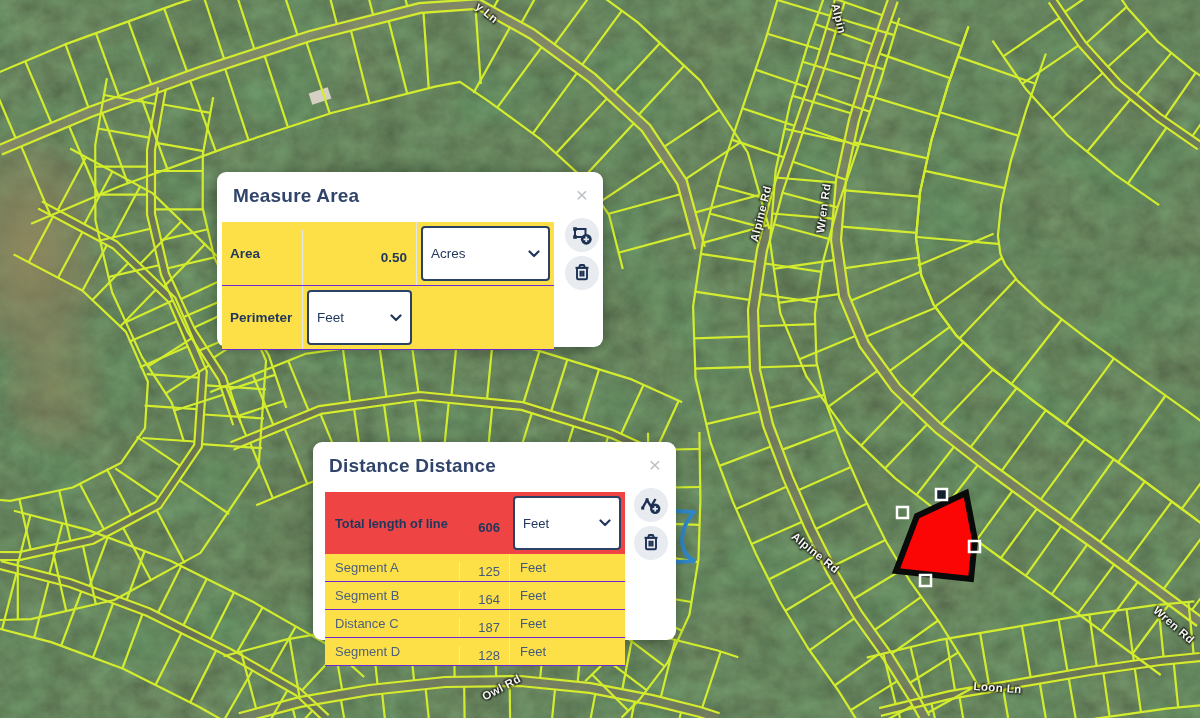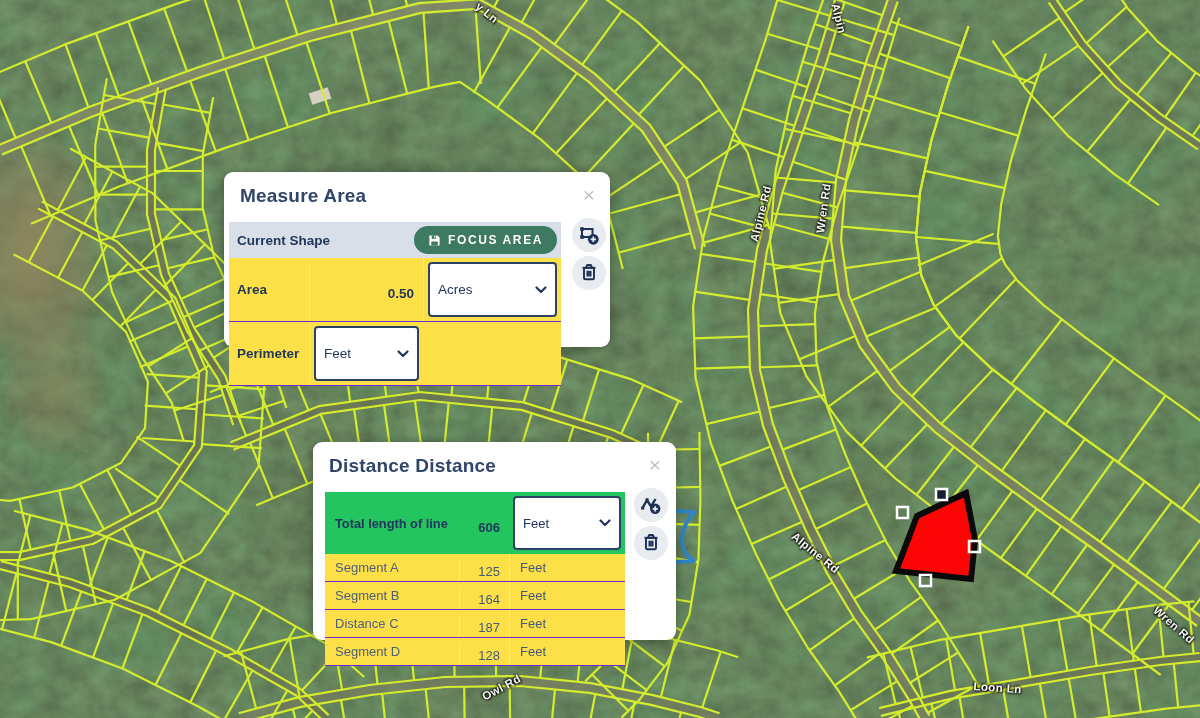--- a/index.html
+++ b/index.html
@@ -8,42 +8,42 @@
   #map{position:absolute;left:0;top:0;}
 
   
   .rlabel{position:absolute;font-size:11.5px;font-weight:bold;color:#f4f4f2;
           letter-spacing:.4px;white-space:nowrap;transform-origin:0 0;
           text-shadow:0 0 3px rgba(0,0,0,.95),1px 1px 2px rgba(0,0,0,.9),-1px -1px 2px rgba(0,0,0,.7);}
 
   
   .panel{position:absolute;background:#fff;border-radius:9px;
          box-shadow:0 2px 14px rgba(0,0,0,.35);color:#22375c;}
-  #panel-area{left:224px;top:172px;width:386px;height:175px;}
+  #panel-area{left:217px;top:172px;width:386px;height:175px;}
   #panel-dist{left:313px;top:442px;width:363px;height:198px;}
   .panel-title{padding:13px 16px 8px 16px;font-size:19px;font-weight:600;
                color:#31456b;letter-spacing:.2px;}
   .panel-close{position:absolute;top:12px;right:15px;font-size:21px;line-height:1;
                color:#bdc2c8;font-weight:400;cursor:pointer;}
 
   .tbl{margin:7px 0 0 5px;width:332px;font-size:13.5px;}
   #panel-dist .tbl{margin-left:12px;width:300px;font-size:13px;}
 
   .hdr-area{display:flex;justify-content:space-between;align-items:center;
             background:#d8dfe8;height:36px;padding:0 4px 0 8px;}
   .hdr-label{font-weight:bold;font-size:13.5px;color:#22375c;}
   .focus-btn{display:flex;align-items:center;gap:7px;background:#3e7a61;color:#fff;
              border:none;border-radius:15px;height:28px;padding:0 14px;font-size:12px;
              font-weight:bold;letter-spacing:1.6px;cursor:pointer;
              font-family:"Liberation Sans",sans-serif;}
 
   .row{display:grid;align-items:center;border-bottom:1px solid #6d28d9;background:#fde047;}
   .row-area{grid-template-columns:80px 114px 1fr;min-height:35px;}
   .row-dist{grid-template-columns:134px 50px 1fr;min-height:27px;}
-  .row-dist.hdr{background:#22c55e;border-bottom:none;min-height:31px;}
+  .row-dist.hdr{background:#ef4444;border-bottom:none;min-height:31px;}
   .cell-label{padding-left:8px;font-weight:bold;}
   .row-dist .cell-label{padding-left:10px;}
   .cell-label.plain{font-weight:normal;color:#4c5f7d;}
   .cell-value{text-align:right;padding-right:9px;font-weight:bold;
               border-left:1px solid #e3e7ec;align-self:stretch;display:flex;
               align-items:center;justify-content:flex-end;margin-top:8px;}
   .cell-value.plain{font-weight:normal;color:#44597a;}
   .cell-unit{align-self:stretch;display:flex;align-items:center;
              border-left:1px solid #e3e7ec;}
   .row-dist.hdr .cell-value,.row-dist.hdr .cell-unit{border-left:none;}
@@ -461,34 +461,20 @@
   <div class="rlabel" style="left:797px;top:530px;transform:rotate(39deg)">Alpine Rd</div>
   <div class="rlabel" style="left:480px;top:692px;transform:rotate(-28deg)">Owl Rd</div>
   <div class="rlabel" style="left:974px;top:680px;transform:rotate(4deg)">Loon Ln</div>
   <div class="rlabel" style="left:1159px;top:604px;transform:rotate(41deg)">Wren Rd</div>
 
   <div id="panel-area" class="panel">
     <div class="panel-title">Measure Area</div>
     <div class="panel-close">×</div>
 
     <div class="tbl">
-      <div class="hdr-area">
-        <span class="hdr-label">Current Shape</span>
-        <button class="focus-btn">
-          <span style="display:flex">
-            <svg viewBox="0 0 14 14" width="13" height="13">
-                <path d="M1.5 1.5h8.6l2.4 2.4v8.6h-11z" fill="#fff"></path>
-                <rect x="4" y="1.5" width="4.6" height="3.7" fill="#3e7a61"></rect>
-                <rect x="6.8" y="2.1" width="1.2" height="2.5" fill="#fff"></rect>
-                <rect x="3.5" y="8.1" width="7" height="4.4" fill="#3e7a61"></rect>
-              </svg>
-          </span>
-          <span>FOCUS AREA</span>
-        </button>
-      </div>
 
       <div class="row row-area">
         <div class="cell-label">Area</div>
         <div class="cell-value">0.50</div>
         <div class="cell-unit">
           <div class="dd">
             <span>Acres</span>
             <span style="display:flex">
               <svg width="12" height="8" viewBox="0 0 12 8">
                   <path d="M1.5 1.5L6 6l4.5-4.5" fill="none" stroke="#22375c" stroke-width="2.2" stroke-linecap="round" stroke-linejoin="round"></path>

